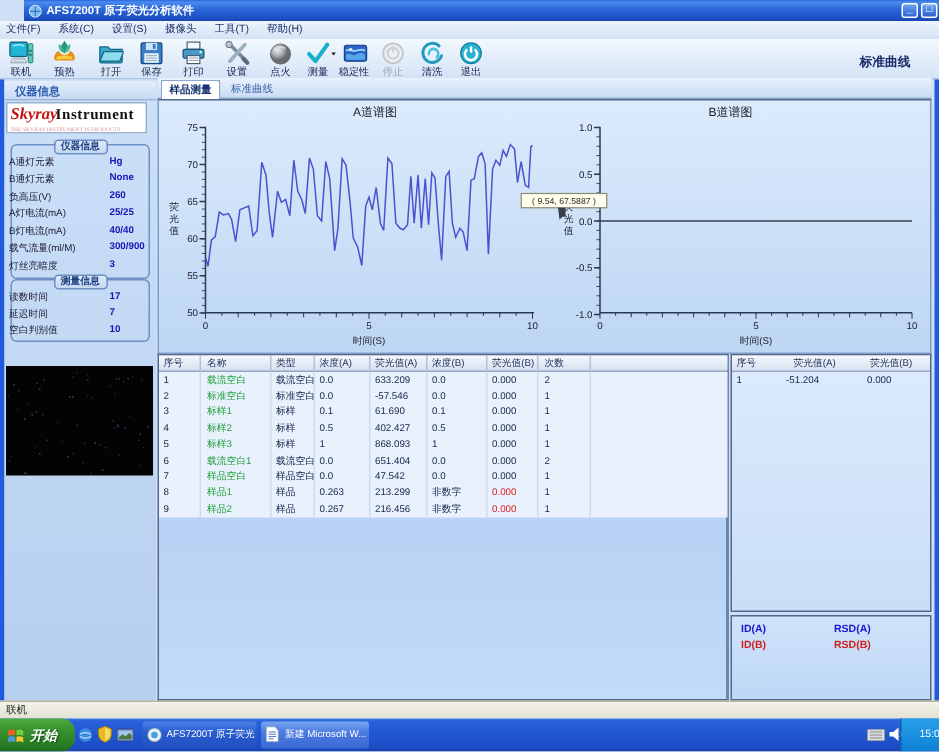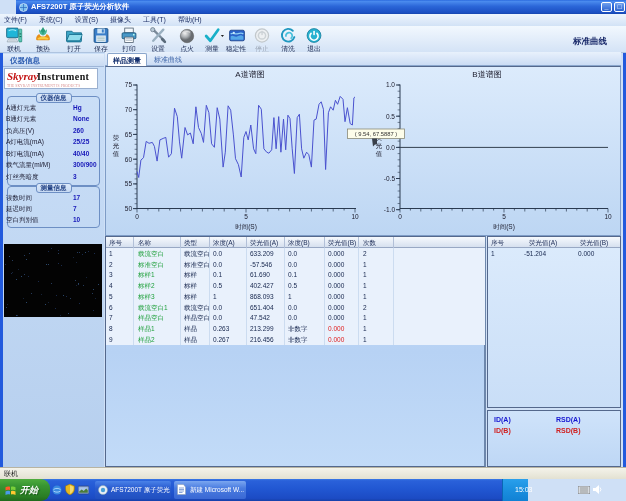--- a/index.html
+++ b/index.html
@@ -50,21 +50,21 @@
 .trow{position:absolute;left:0;width:379px;height:11px;font-size:6.5px;line-height:11px;color:#15254d}
 .trow span{position:absolute;top:0}
 .g{color:#1fa03c}
 .r{color:#e02020}
 #rtable{left:487px;top:236px;width:134px;height:172px;background:linear-gradient(180deg,#dcebfc,#c9def7);border:1px solid #54688c}
 #rthead{position:absolute;left:0;top:0;width:132px;height:11px;background:linear-gradient(180deg,#f6f9fd,#d6e0ef);border-bottom:1px solid #98a8c4;font-size:6.5px;color:#1a2a55;line-height:11px}
 #idbox{left:487px;top:410px;width:134px;height:57px;background:linear-gradient(180deg,#cfe3fa,#bed7f5);border:1px solid #54688c;font-size:7px;font-weight:bold}
 
 #status{left:0;top:467px;width:626px;height:12px;background:linear-gradient(180deg,#f4f3ea,#e3e1d2);border-top:1px solid #b8b4a2;font-size:7px;color:#222;line-height:12px;padding-left:4px}
 
-#taskbar{left:0;top:479px;width:528px;height:22px;background:linear-gradient(180deg,#3a7ae6 0%,#2a61da 8%,#2157d2 45%,#1c4bc4 88%,#1640a8 100%)}
+#taskbar{left:0;top:479px;width:626px;height:22px;background:linear-gradient(180deg,#3a7ae6 0%,#2a61da 8%,#2157d2 45%,#1c4bc4 88%,#1640a8 100%)}
 #startbtn{position:absolute;left:0;top:0;width:50px;height:22px;background:linear-gradient(180deg,#4fac3e 0%,#389631 30%,#2a7d24 80%,#1f6a1c 100%);border-radius:0 9px 9px 0;color:#fff;font-size:9px;font-weight:bold;font-style:italic;line-height:22px;padding-left:20px;text-shadow:1px 1px 1px #1a5a18}
 .task{position:absolute;top:2px;height:18px;border-radius:2px;color:#fff;font-size:6.5px;line-height:18px;padding-left:16px;white-space:nowrap;overflow:hidden}
 #tray{position:absolute;right:0;top:0;width:26px;height:22px;background:linear-gradient(180deg,#2aa0ec 0%,#1a8fdf 50%,#1181d4 100%);border-left:1px solid #0a66b4;color:#fff;font-size:7px;line-height:22px}
 </style></head>
 <body>
 <div class="abs" id="title">
   <svg class="abs" style="left:3px;top:3px" width="9" height="9">
       <circle cx="4.5" cy="4.5" r="4" fill="#7ec0f0" stroke="#fff" stroke-width=".5"></circle>
       <path d="M1 4.5h7M4.5 1v7" stroke="#2a6ac0" stroke-width=".7" fill="none"></path>
     </svg>

